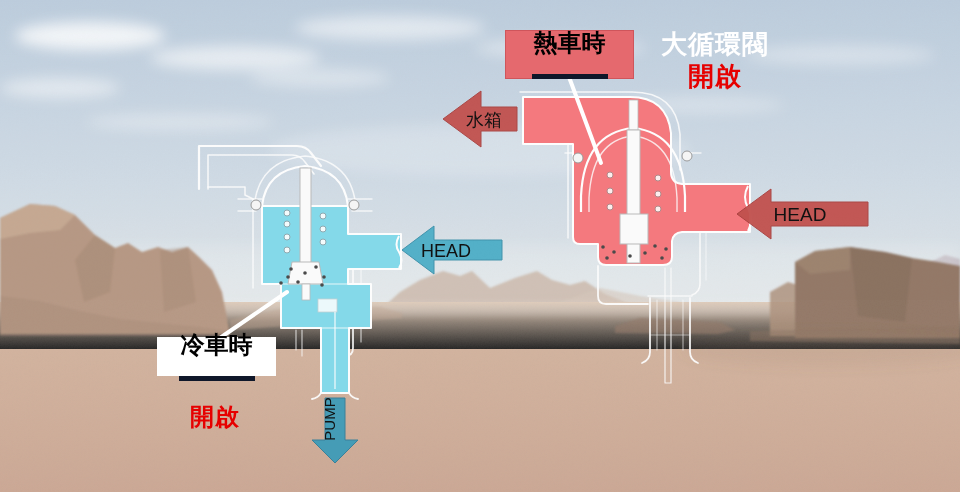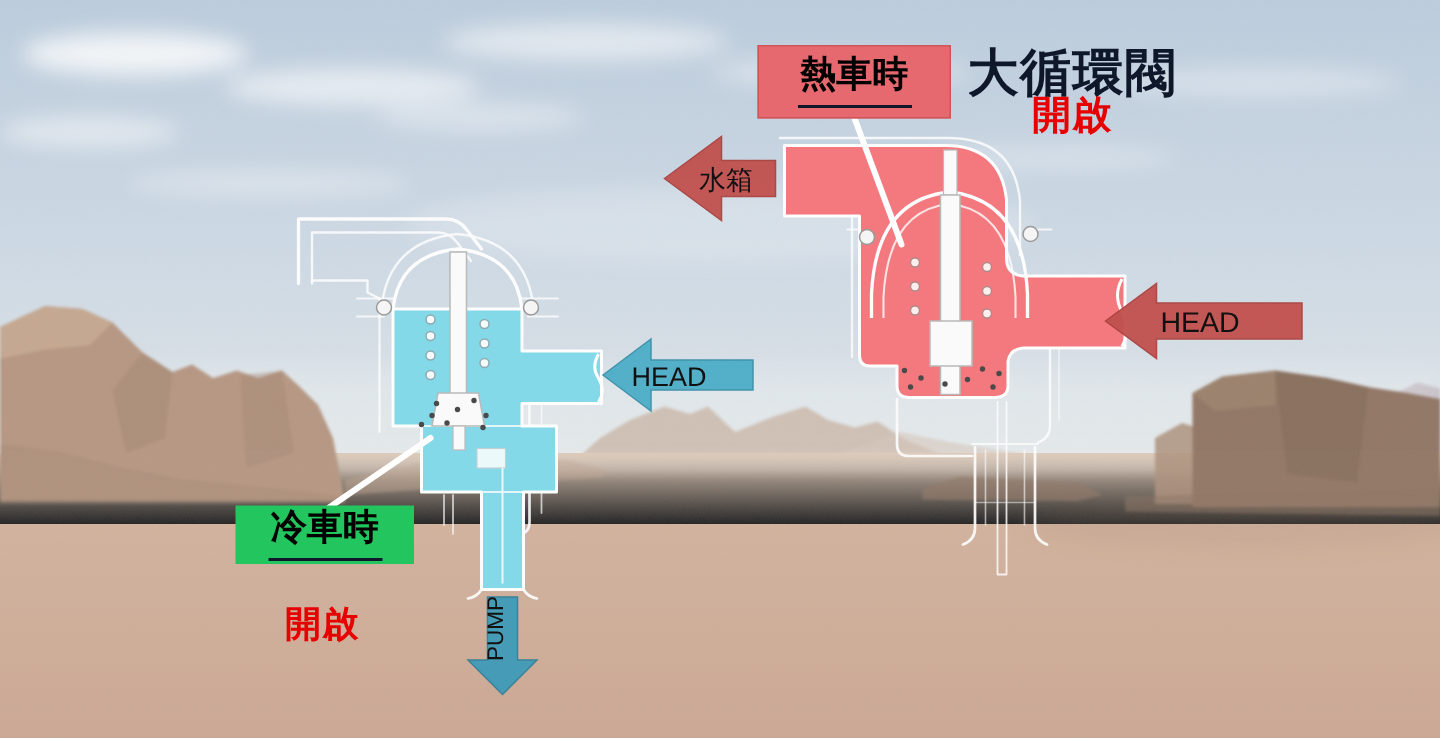--- a/index.html
+++ b/index.html
@@ -1,27 +1,27 @@
 <!DOCTYPE html>
 <html><head>
 <meta charset="utf-8">
 <style>
   html,body{margin:0;padding:0;background:#888;}
   .stage{position:relative;width:960px;height:492px;overflow:hidden;
          font-family:"Liberation Sans",sans-serif;}
   .stage svg{position:absolute;left:0;top:0;}
   .label-box{position:absolute;display:flex;align-items:center;justify-content:center;
              font-weight:bold;color:#000;}
-  .label-box .ul{border-bottom:2px solid #0f172a;padding:0 2px 6px 2px;line-height:1.1;}
+  .label-box .ul{border-bottom:5px solid #0f172a;padding:0 2px 18px 2px;line-height:1.1;}
   .callout-hot{left:505px;top:30px;width:127px;height:47px;background:#E5696E;
                border:1px solid #cf555b;font-size:24px;}
-  .callout-cold{left:157px;top:337px;width:119px;height:39px;background:#22c55e;
+  .callout-cold{left:157px;top:337px;width:119px;height:39px;background:#ffffff;
                 font-size:24px;}
   .side-text{position:absolute;text-align:center;font-weight:bold;line-height:1.15;}
-  .vname-hot{left:640px;top:30px;width:150px;font-size:34px;color:#0f172a;letter-spacing:1px;}
+  .vname-hot{left:640px;top:30px;width:150px;font-size:26px;color:#ffffff;letter-spacing:1px;}
   .vstate-hot{left:640px;top:62px;width:150px;font-size:26px;color:#E60000;letter-spacing:1px;}
   .vname-cold{left:152px;top:374px;width:126px;font-size:24px;color:#ffffff;letter-spacing:1px;
               text-shadow:0 0 2px rgba(120,90,70,.35);}
   .vstate-cold{left:152px;top:403px;width:126px;font-size:24px;color:#E60000;letter-spacing:1px;}
   svg text{font-family:"Liberation Sans",sans-serif;}
 </style>
 </head>
 <body>
 
 <div class="stage">

